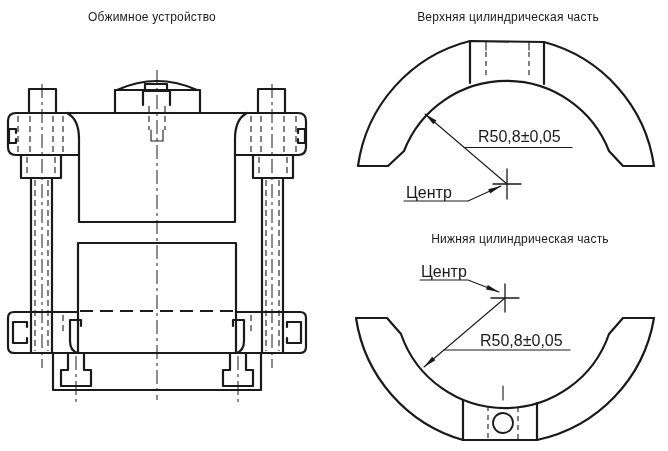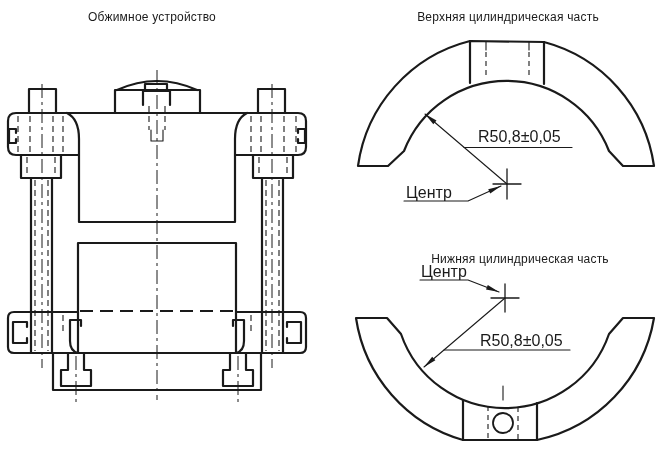--- a/index.html
+++ b/index.html
@@ -122,21 +122,21 @@
         <polygon points="424,367 432.2,356.7 435.4,360.3"></polygon>
         <polygon points="499,292 486,289.5 487.8,285.1"></polygon>
       </g>
     </g>
   </svg>
 
   <div class="title centered" style="left:152px; top:10px;">Обжимное устройство</div>
 
   <div class="title centered" style="left:508px; top:10px;">Верхняя цилиндрическая часть</div>
 
-  <div class="title centered" style="left:520px; top:232px;margin-top:20px;">Нижняя цилиндрическая часть</div>
+  <div class="title centered" style="left:520px; top:232px;">Нижняя цилиндрическая часть</div>
 
   <div class="lbl" style="left:478px; top:128px;">R50,8±0,05</div>
 
   <div class="lbl" style="left:406px; top:184px;">Центр</div>
 
   <div class="lbl" style="left:421px; top:263px;">Центр</div>
 
   <div class="lbl" style="left:480px; top:332px;">R50,8±0,05</div>
 
 </div>

